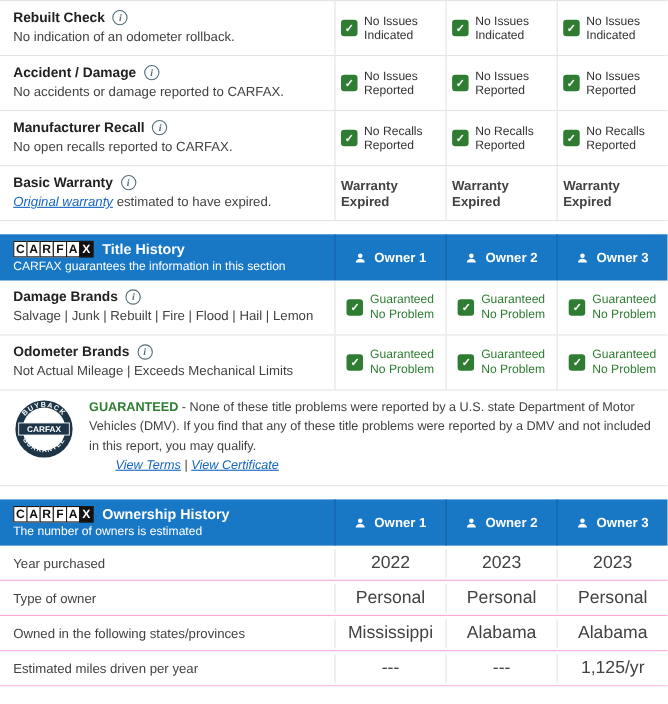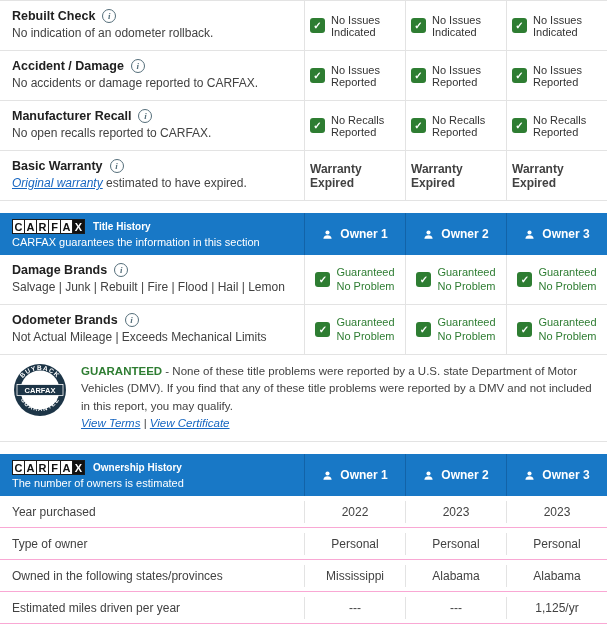--- a/index.html
+++ b/index.html
@@ -33,47 +33,47 @@
   
   .sec-header { display: flex; background: #1878c6; color: #fff; }
   .sec-header .left-col { padding: 6px 10px 7px 12px; }
   .logo-line { display: flex; align-items: center; gap: 9px; }
   .carfax-logo { display: flex; }
   .logo-letter { width: 13px; height: 15px; background: #fff; color: #111;
                  border: 1px solid #1a1a1a; margin-right: -1px;
                  font-size: 11px; font-weight: bold;
                  display: flex; align-items: center; justify-content: center; }
   .logo-letter.lx { background: #111; color: #fff; }
-  .sec-title { font-size: 10px; font-weight: bold; }
+  .sec-title { font-size: 13px; font-weight: bold; }
   .sec-subtitle { font-size: 11px; margin-top: 2px; }
   .owner-cell { width: 101px; flex: 0 0 101px; border-left: 1px solid #1263a8;
                 display: flex; align-items: center; justify-content: center; gap: 7px;
                 font-size: 12px; font-weight: bold; }
   .owner-icon { width: 11px; height: 11px; }
 
   
   .guaranteed-group { display: flex; align-items: center; gap: 6px; }
   .guaranteed-text { font-size: 11px; color: #2e7d32; line-height: 1.25; }
 
   
   .guarantee { display: flex; gap: 13px; padding: 7px 12px 9px 12px;
                border-bottom: 1px solid #e3e3e3; align-items: flex-start; margin-bottom: 12px; }
   .seal { flex: 0 0 56px; }
   .g-text { font-size: 11.5px; color: #424242; line-height: 1.5; padding-top: 1px; }
   .g-head { color: #2e7d32; font-weight: bold; }
   .link { color: #1565c0; text-decoration: underline; cursor: pointer; font-style: italic; }
-  .g-links { color: #424242; }
+  .g-links { color: #424242; margin-left: 24px; }
 
   
   .own-row { display: flex; border-bottom: 1px solid #f9a8d4; min-height: 32px; align-items: center; }
   .own-label { flex: 1 1 auto; display: flex; align-items: center;
                padding: 4px 10px 4px 12px; font-size: 12px; color: #424242; }
   .own-val { width: 101px; flex: 0 0 101px; border-left: 1px solid #e3e3e3;
              display: flex; align-items: center; justify-content: center;
-             font-size: 12px; color: #424242; text-align: center; padding: 4px; }
+             font-size: 16px; color: #424242; text-align: center; padding: 4px; }
 </style>
 </head>
 <body>
 
 <div class="report">
 
   <div class="summary">
 
     <div class="row">
       <div class="left-col sum-left">

